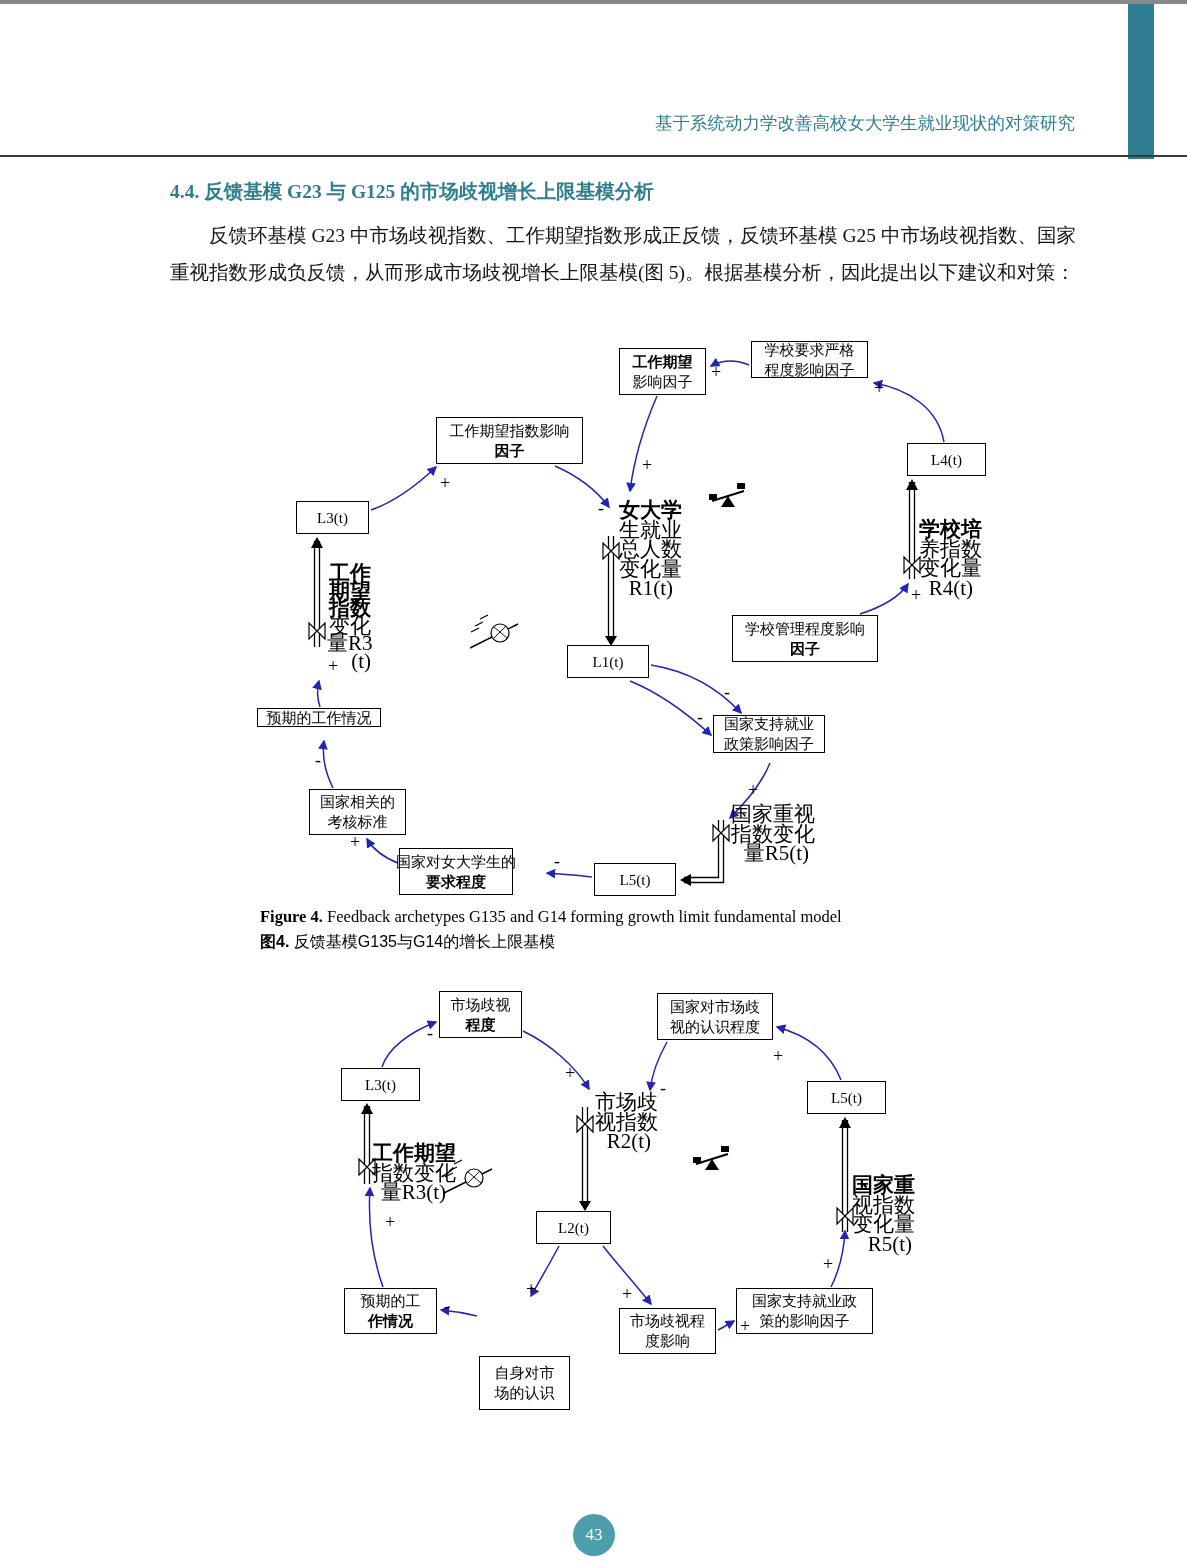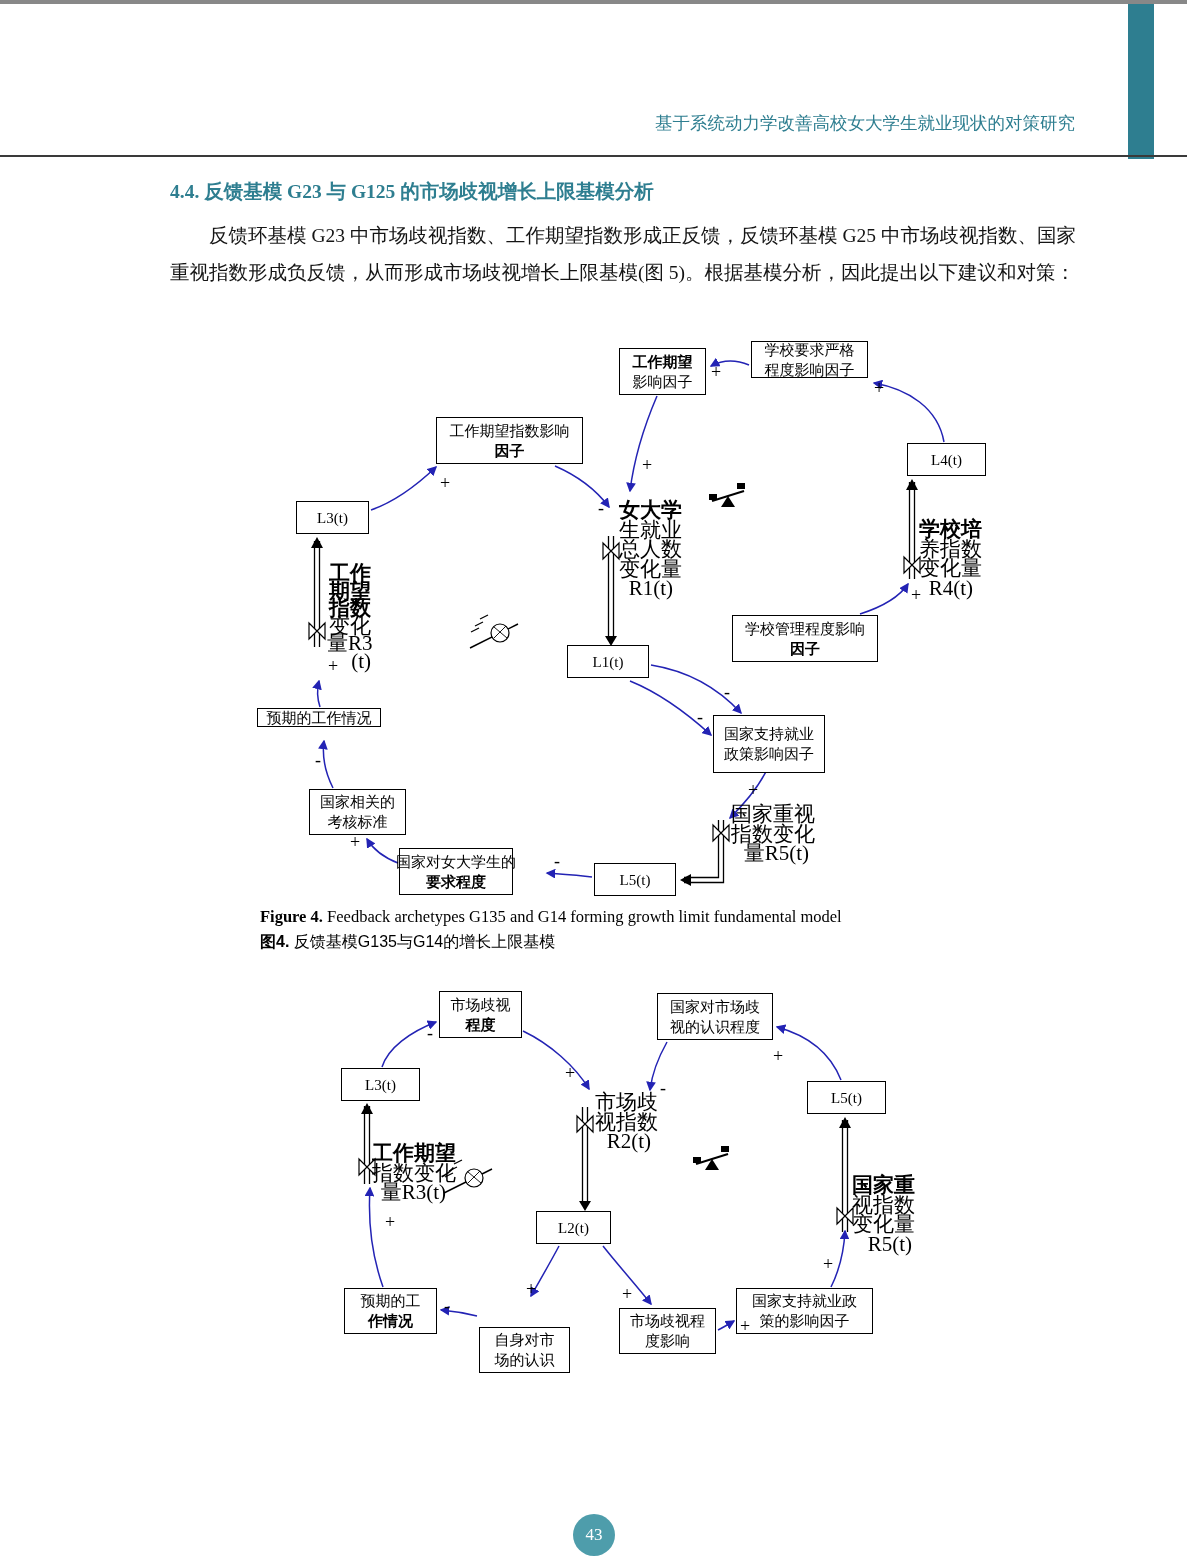--- a/index.html
+++ b/index.html
@@ -167,21 +167,21 @@
   <div class="dbox" style="left:567px;top:641px;width:82px;height:33px">
     <div>L1(t)</div>
   </div>
   <div class="dbox" style="left:732px;top:611px;width:146px;height:47px">
     <div>学校管理程度影响</div>
     <div class="b">因子</div>
   </div>
   <div class="dbox" style="left:257px;top:704px;width:124px;height:19px">
     <div>预期的工作情况</div>
   </div>
-  <div class="dbox" style="left:713px;top:711px;width:112px;height:58px">
+  <div class="dbox" style="left:713px;top:711px;width:112px;height:38px">
     <div>国家支持就业</div>
     <div>政策影响因子</div>
   </div>
   <div class="dbox" style="left:309px;top:785px;width:97px;height:46px">
     <div>国家相关的</div>
     <div>考核标准</div>
   </div>
   <div class="dbox" style="left:399px;top:844px;width:114px;height:47px">
     <div>国家对女大学生的</div>
     <div class="b">要求程度</div>
@@ -254,21 +254,21 @@
   <div class="dbox" style="left:807px;top:1077px;width:79px;height:33px">
     <div>L5(t)</div>
   </div>
   <div class="dbox" style="left:536px;top:1207px;width:75px;height:33px">
     <div>L2(t)</div>
   </div>
   <div class="dbox" style="left:344px;top:1284px;width:93px;height:46px">
     <div>预期的工</div>
     <div class="b">作情况</div>
   </div>
-  <div class="dbox" style="left:479px;top:1323px;width:91px;height:46px">
+  <div class="dbox" style="left:479px;top:1352px;width:91px;height:54px">
     <div>自身对市</div>
     <div>场的认识</div>
   </div>
   <div class="dbox" style="left:619px;top:1304px;width:97px;height:46px">
     <div>市场歧视程</div>
     <div>度影响</div>
   </div>
   <div class="dbox" style="left:736px;top:1284px;width:137px;height:46px">
     <div>国家支持就业政</div>
     <div>策的影响因子</div>

